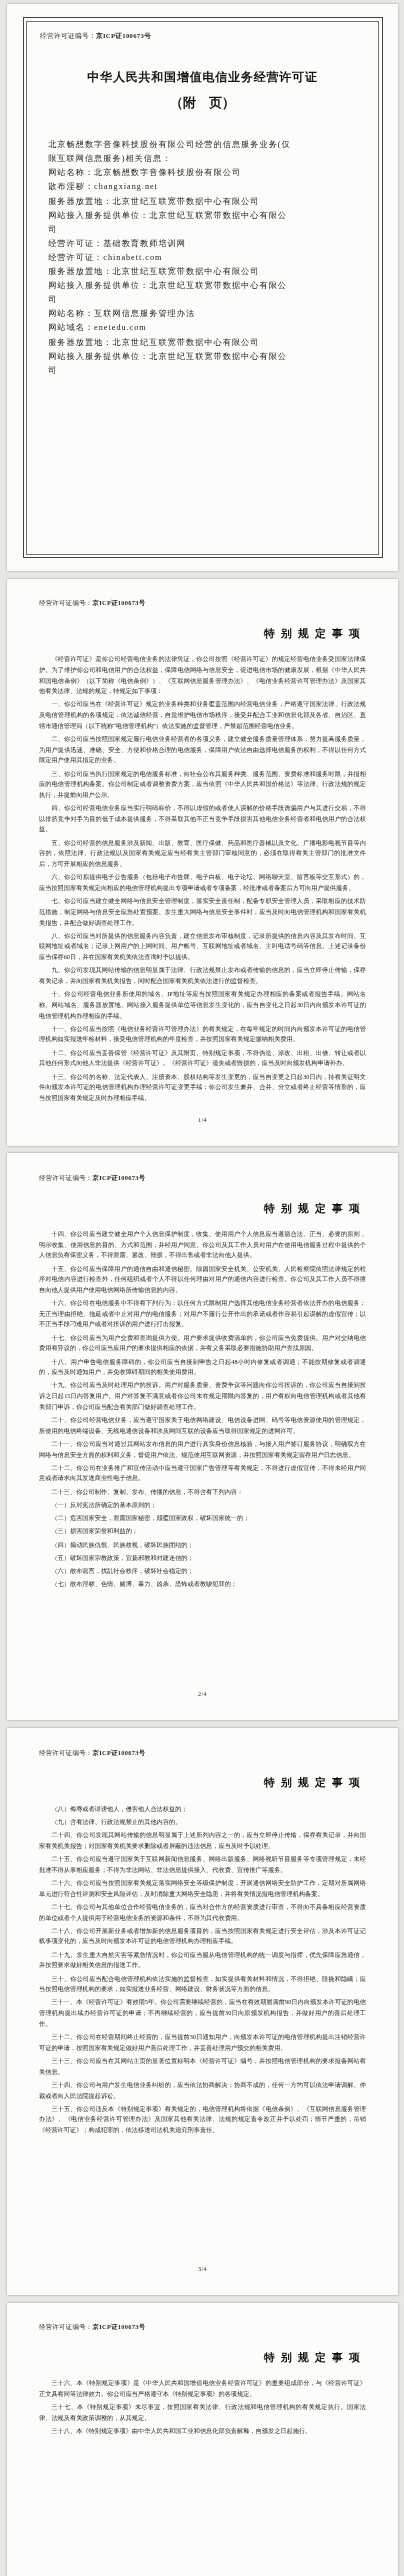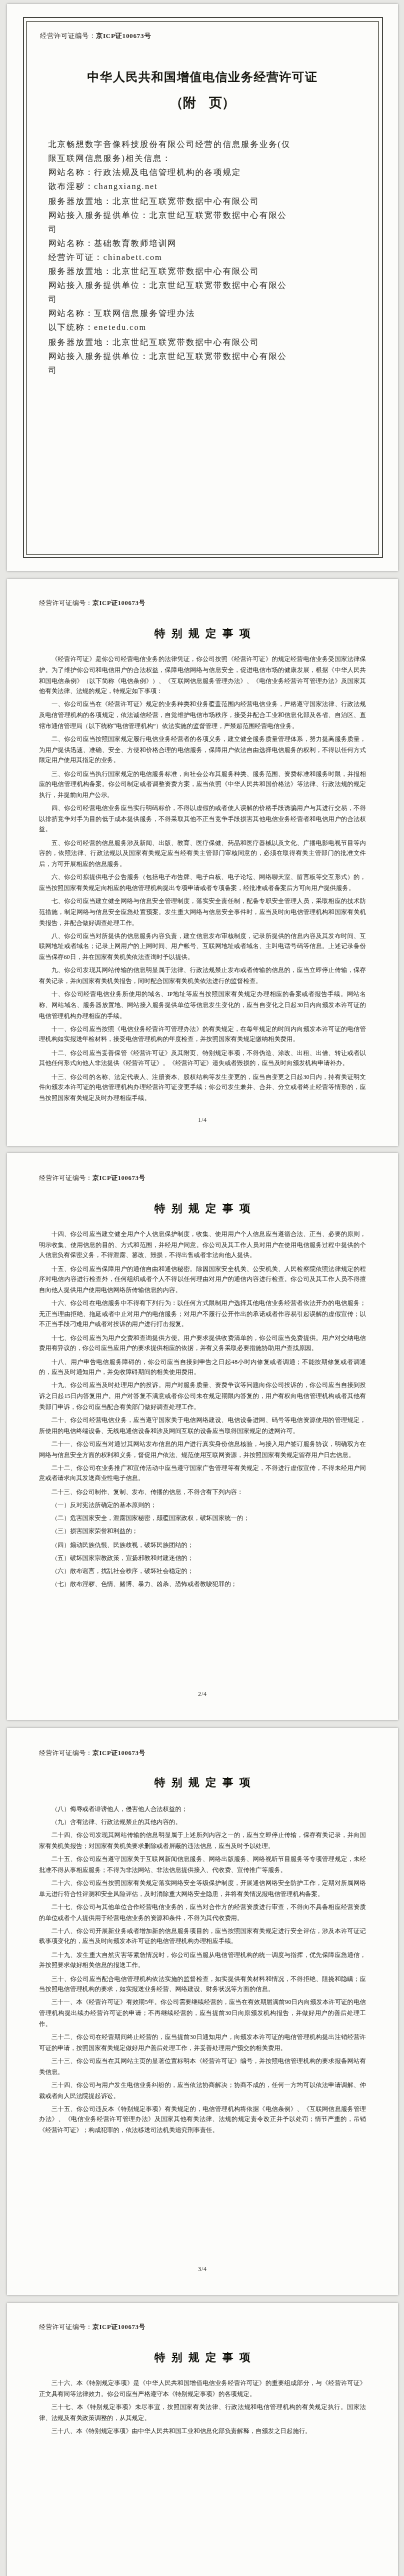--- a/index.html
+++ b/index.html
@@ -69,21 +69,21 @@
     color:#23231f;
     text-align:left;
     word-break:break-all;
   }
   .cert-line{margin:0;}
   
   .prov-page{padding:20.6px 32px 0 32px;}
   .prov-page .lic-header{font-size:6.4px;}
   .prov-title{
     margin:18.5px 0 13.4px 0;
-    text-align:center;
+    text-align:right;
     font-size:10.8px;
     font-weight:bold;
     letter-spacing:6.2px;
     text-indent:6.2px;
     color:#12120c;
   }
   .prov-body{
     font-size:6.2px;
     line-height:1.72;
     color:#23231f;
@@ -111,30 +111,30 @@
   <div class="page">
     <div class="cert-outer">
       <div class="cert-inner">
         <div class="lic-header">
           <span>经营许可证编号：</span><span class="num">京ICP证100673号</span>
         </div>
         <div class="cert-title">中华人民共和国增值电信业务经营许可证</div>
         <div class="cert-subtitle">（附　页）</div>
         <div class="cert-body" id="cert-body">
             <div class="cert-line intro">北京畅想数字音像科技股份有限公司经营的信息服务业务(仅限互联网信息服务)相关信息：</div>
-            <div class="cert-line">网站名称：行政法规及电信管理机构的各项规定</div>
+            <div class="cert-line">网站名称：北京畅想数字音像科技股份有限公司</div>
             <div class="cert-line">散布淫秽：changxiang.net</div>
             <div class="cert-line">服务器放置地：北京世纪互联宽带数据中心有限公司</div>
             <div class="cert-line">网站接入服务提供单位：北京世纪互联宽带数据中心有限公司</div>
-            <div class="cert-line">网站名称：基础教育教师培训网</div>
+            <div class="cert-line">经营许可证：基础教育教师培训网</div>
             <div class="cert-line">经营许可证：chinabett.com</div>
             <div class="cert-line">服务器放置地：北京世纪互联宽带数据中心有限公司</div>
             <div class="cert-line">网站接入服务提供单位：北京世纪互联宽带数据中心有限公司</div>
             <div class="cert-line">网站名称：互联网信息服务管理办法</div>
-            <div class="cert-line">以下统称：enetedu.com</div>
+            <div class="cert-line">网站域名：enetedu.com</div>
             <div class="cert-line">服务器放置地：北京世纪互联宽带数据中心有限公司</div>
             <div class="cert-line">网站接入服务提供单位：北京世纪互联宽带数据中心有限公司</div>
           </div>
       </div>
     </div>
   </div>
 
   <div id="provision-pages"><div class="page prov-page">
         <div class="lic-header"><span>经营许可证编号：</span><span class="num">京ICP证100673号</span></div>
         <div class="prov-title">特别规定事项</div>

